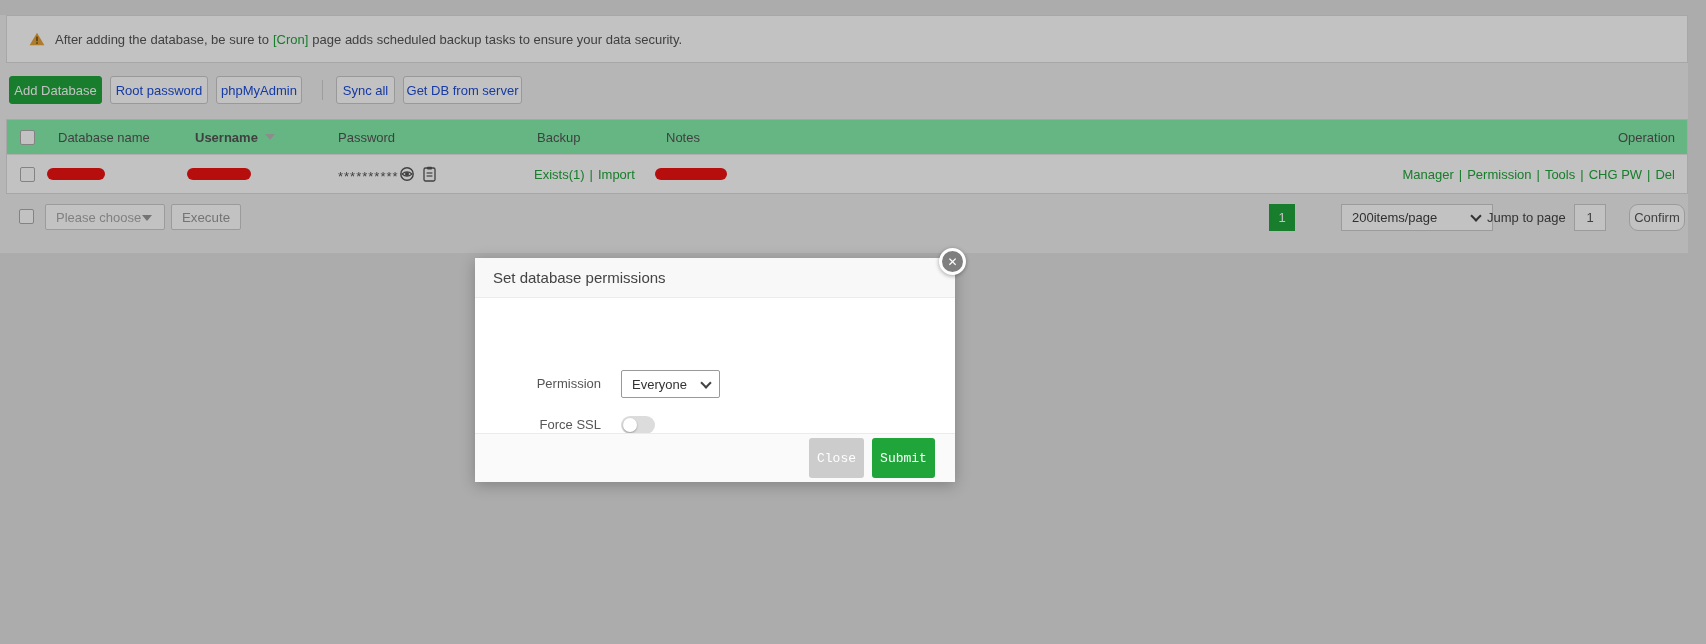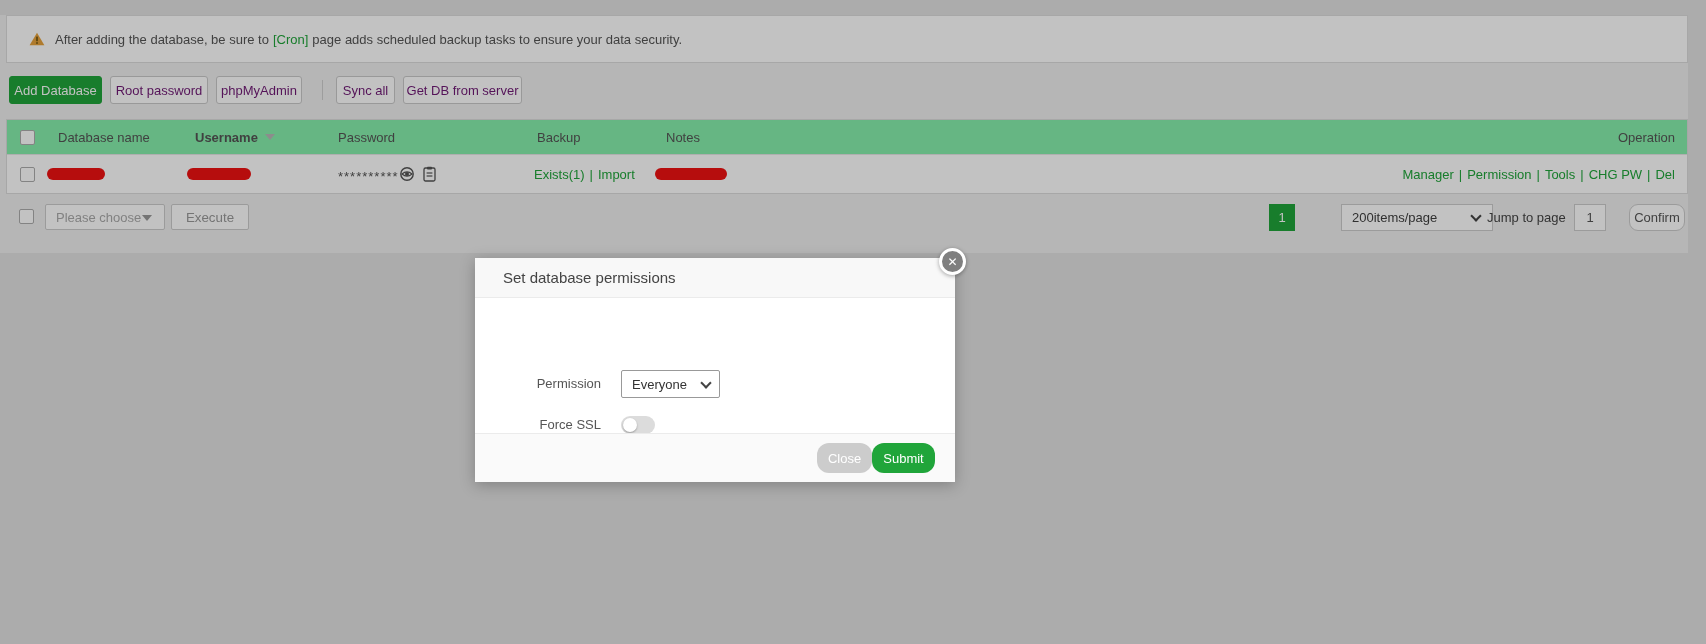--- a/index.html
+++ b/index.html
@@ -18,21 +18,21 @@
     display:flex; align-items:center; padding-left:22px; color:#555;
   }
   .banner .warn-icon { margin-right:10px; display:inline-flex; }
   .banner .cron-link { color:#20a53a; text-decoration:none; margin:0 4px; cursor:pointer; }
 
   
   .toolbar { position:absolute; left:0; top:76px; width:1688px; height:28px; }
   .btn {
     position:absolute; top:0; height:28px; border-radius:3px;
     display:inline-flex; align-items:center; justify-content:center;
-    background:#fff; border:1px solid #c9c9c9; color:#701a75; cursor:pointer; font-size:13px;
+    background:#fff; border:1px solid #c9c9c9; color:#1d4ed8; cursor:pointer; font-size:13px;
   }
   .btn-green { background:#20a53a; border-color:#20a53a; color:#fff; }
   .btn-add { left:9px;  width:93px; }
   .btn-root { left:110px; width:98px; }
   .btn-pma  { left:216px; width:86px; }
   .tb-divider { position:absolute; left:322px; top:4px; width:1px; height:20px; background:#cfcfcf; }
   .btn-sync { left:336px; width:59px; }
   .btn-getdb{ left:403px; width:119px; }
 
   
@@ -69,21 +69,21 @@
   .bulk-cb { position:absolute; left:19px; top:5px; }
   .fake-select {
     position:absolute; background:#fff; border:1px solid #ccc; border-radius:2px;
     display:flex; align-items:center; cursor:pointer;
   }
   .sel-choose { left:45px; top:0; width:120px; height:26px; padding:0 10px; color:#aaa; }
   .sel-choose .tri {
     position:absolute; right:12px; top:10px; width:0; height:0;
     border-left:5px solid transparent; border-right:5px solid transparent; border-top:6px solid #999;
   }
-  .btn-exec { left:171px; width:78px; height:26px; color:#999; }
+  .btn-exec { left:171px; width:70px; height:26px; color:#999; }
 
   
   .pg-box {
     position:absolute; top:0; height:27px; background:#fff; border:1px solid #ccc;
     display:flex; align-items:center; justify-content:center; color:#555; cursor:pointer;
   }
   .pg-current { left:1269px; width:26px; background:#20a53a; border-color:#20a53a; color:#fff; }
   .pg-total   { left:1361px; width:46px; cursor:default; }
   .pg-perpage { left:1341px; width:152px; justify-content:flex-start; padding-left:10px; color:#404040; }
   .chev {
@@ -100,21 +100,21 @@
   .pg-confirm { left:1629px; width:56px;border-radius:9px; }
 
   
   .overlay { position:fixed; inset:0; background:rgba(0,0,0,0.24); z-index:10; }
   .modal {
     position:absolute; left:475px; top:258px; width:480px; height:224px;
     background:#fff; z-index:20; box-shadow:0 3px 14px rgba(0,0,0,0.25);
   }
   .modal-header {
     height:40px; background:#f8f8f8; border-bottom:1px solid #ebebeb;
-    display:flex; align-items:center; padding-left:28px;
+    display:flex; align-items:center; padding-left:18px;
     font-size:15px; color:#444;
   }
   .modal-close {
     position:absolute; top:-10px; right:-11px; width:27px; height:27px;
     background:#7f7f7f; border:3px solid #fff; border-radius:50%;
     display:flex; align-items:center; justify-content:center;
     color:#fff; font-size:12px; font-weight:bold; cursor:pointer;
     box-shadow:0 1px 4px rgba(0,0,0,0.35); z-index:21;
   }
   .modal-body { position:relative; height:134px; background:#fff; }
@@ -136,26 +136,26 @@
   .toggle .knob {
     position:absolute; left:2px; top:2px; width:14px; height:14px;
     background:#fff; border-radius:50%; box-shadow:0 1px 2px rgba(0,0,0,0.3);
   }
   .modal-footer {
     position:absolute; left:0; bottom:0; width:100%; height:49px;
     background:#fafafa; border-top:1px solid #ebebeb;
     display:flex; align-items:center; justify-content:flex-end; padding-right:20px;
   }
   .mbtn {
-    height:30px; border-radius:12px; border:none; color:#fff; font-size:13px;
+    height:40px; border-radius:3px; border:none; color:#fff; font-size:13px;
     display:inline-flex; align-items:center; justify-content:center; cursor:pointer;
-    font-family:Liberation Sans, sans-serif;
+    font-family:Liberation Mono, monospace;
   }
   .mbtn-close  { width:55px; background:#ccc; }
-  .mbtn-submit { width:63px; background:#20a53a; margin-left:0; }
+  .mbtn-submit { width:63px; background:#20a53a; margin-left:8px; }
 </style>
 </head>
 <body>
 
 <div class="app-panel"></div>
 
 <div class="banner">
   <span class="warn-icon">
     <svg width="16" height="14" viewBox="0 0 16 14">
       <path d="M8 0.8 L15.4 13.2 H0.6 Z" fill="#e6a23c"></path>

